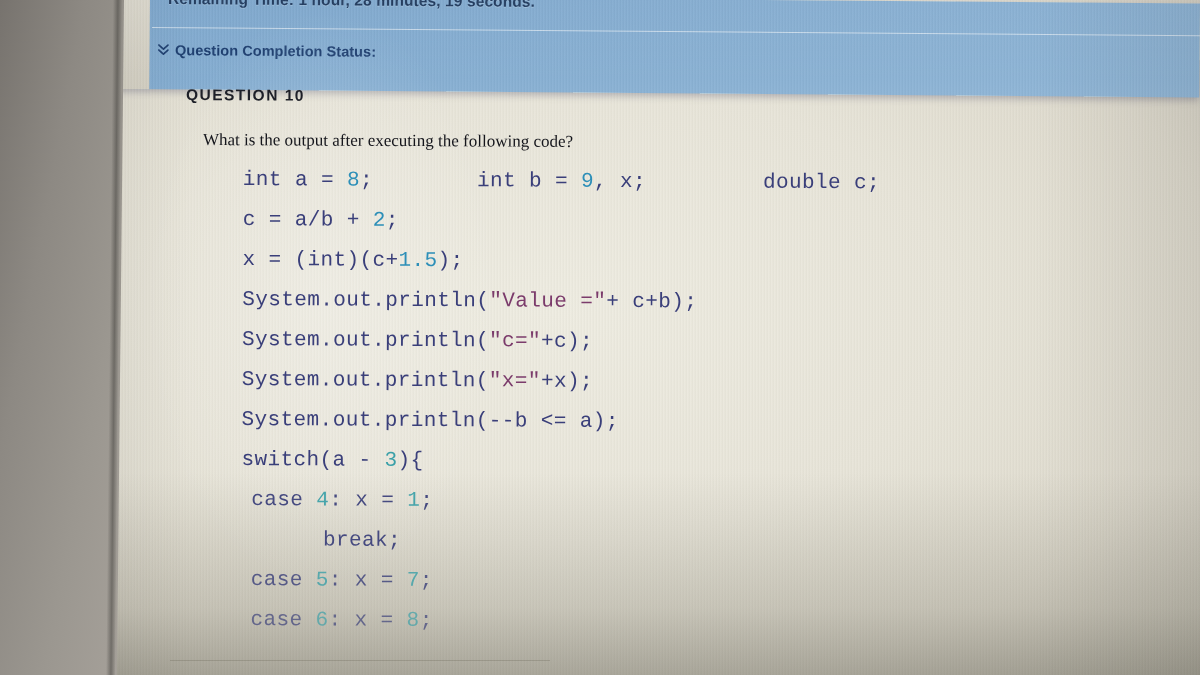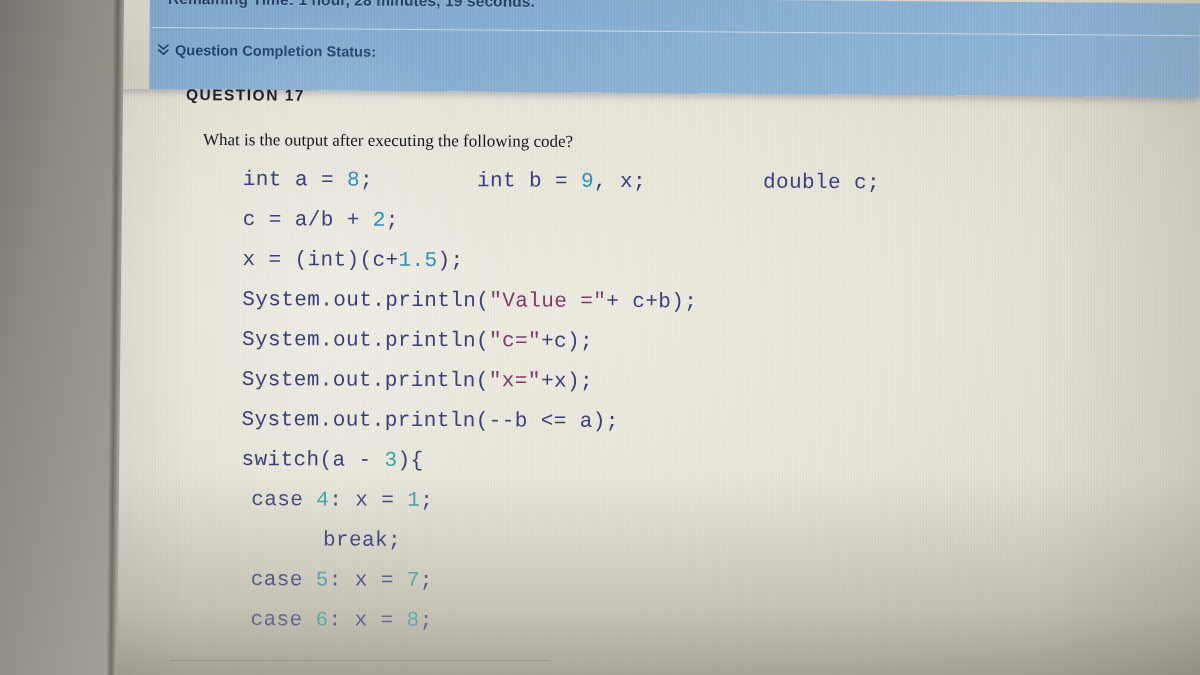--- a/index.html
+++ b/index.html
@@ -234,21 +234,21 @@
   <div class="completion-status">
     <span class="chevron-dd">
       <svg width="11" height="14" viewBox="0 0 11 14" aria-hidden="true">
         <path d="M1 2 L5.5 6 L10 2" fill="none" stroke="#13366a" stroke-width="1.7" stroke-linecap="round" stroke-linejoin="round"></path>
         <path d="M1 7 L5.5 11 L10 7" fill="none" stroke="#13366a" stroke-width="1.7" stroke-linecap="round" stroke-linejoin="round"></path>
       </svg>
     </span>
     <span class="label">Question Completion Status:</span>
   </div>
 
-  <div class="question-heading">QUESTION 17</div>
+  <div class="question-heading">QUESTION 10</div>
 
   <div class="question-prompt">What is the output after executing the following code?</div>
 
   <div class="code-block" id="code-block"><span class="code-line"><span class="tok-kw">int a = </span><span class="tok-num">8</span><span class="tok-kw">;</span><span class="tok-kw">        </span><span class="tok-kw">int b = </span><span class="tok-num">9</span><span class="tok-kw">, x;</span><span class="tok-kw">         </span><span class="tok-kw">double c;</span></span><span class="code-line"><span class="tok-kw">c = a/b + </span><span class="tok-num">2</span><span class="tok-kw">;</span></span><span class="code-line"><span class="tok-kw">x = (int)(c+</span><span class="tok-num">1.5</span><span class="tok-kw">);</span></span><span class="code-line"><span class="tok-kw">System.out.println(</span><span class="tok-str">"Value ="</span><span class="tok-kw">+ c+b);</span></span><span class="code-line"><span class="tok-kw">System.out.println(</span><span class="tok-str">"c="</span><span class="tok-kw">+c);</span></span><span class="code-line"><span class="tok-kw">System.out.println(</span><span class="tok-str">"x="</span><span class="tok-kw">+x);</span></span><span class="code-line"><span class="tok-kw">System.out.println(--b &lt;= a);</span></span><span class="code-line"><span class="tok-kw">switch(a - </span><span class="tok-num2">3</span><span class="tok-kw">){</span></span><span class="code-line ind1 f1"><span class="tok-kw">case </span><span class="tok-num2">4</span><span class="tok-kw">: x = </span><span class="tok-num2">1</span><span class="tok-kw">;</span></span><span class="code-line ind2 f1"><span class="tok-kw">break;</span></span><span class="code-line ind1 f2"><span class="tok-kw">case </span><span class="tok-num2">5</span><span class="tok-kw">: x = </span><span class="tok-num2">7</span><span class="tok-kw">;</span></span><span class="code-line ind1 f3"><span class="tok-kw">case </span><span class="tok-num2">6</span><span class="tok-kw">: x = </span><span class="tok-num2">8</span><span class="tok-kw">;</span></span></div>
 
   <div class="glare"></div>
   <div class="scanlines"></div>
   <div class="vignette"></div>
 
   <div class="hairline"></div>

